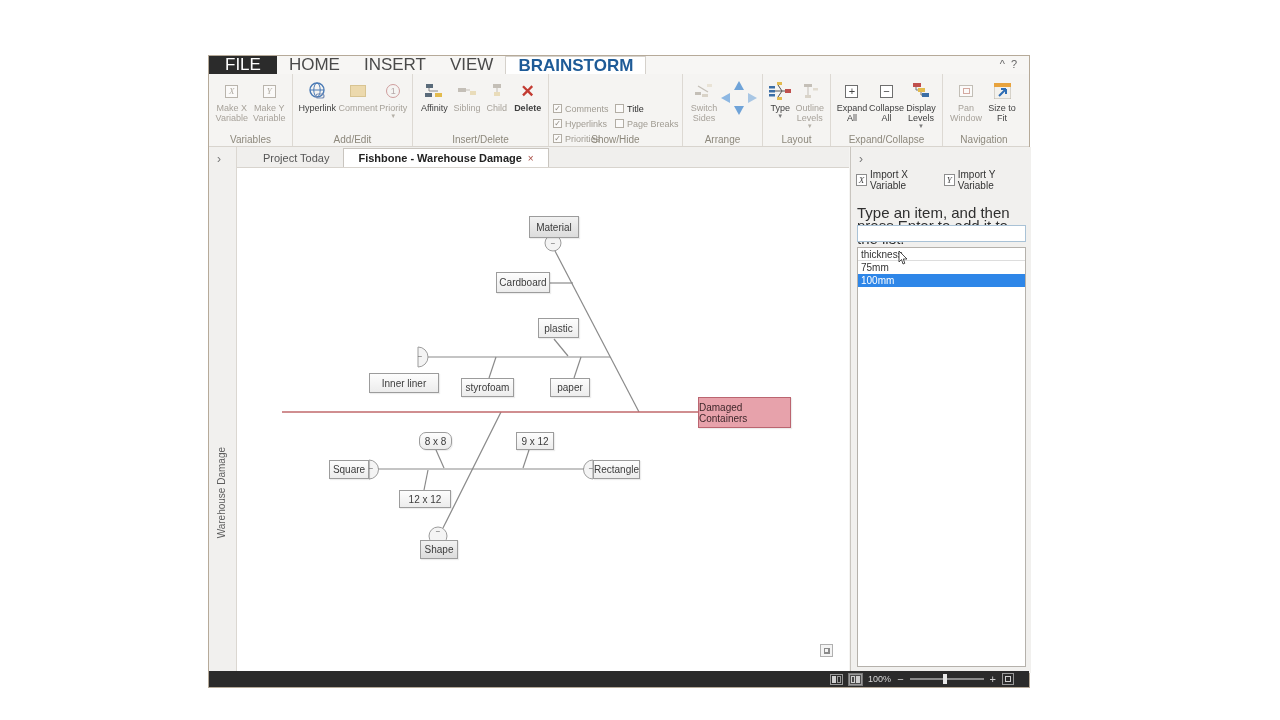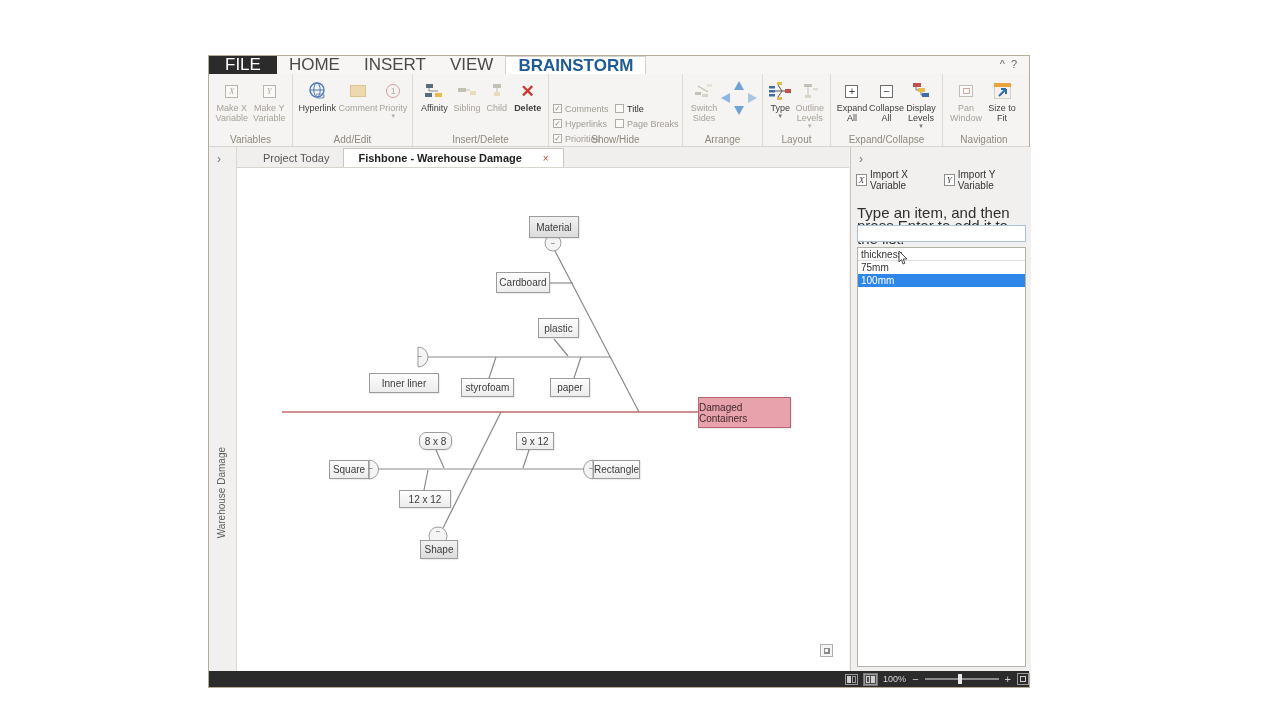--- a/index.html
+++ b/index.html
@@ -43,21 +43,21 @@
   .apad { position:relative; width:36px; height:34px; margin-top:4px; }
   .tri { position:absolute; width:0; height:0; }
   .tri.up    { left:13px; top:0;  border-left:5px solid transparent; border-right:5px solid transparent; border-bottom:9px solid #6fa3d8; }
   .tri.down  { left:13px; bottom:0; border-left:5px solid transparent; border-right:5px solid transparent; border-top:9px solid #6fa3d8; }
   .tri.left  { left:0; top:12px; border-top:5px solid transparent; border-bottom:5px solid transparent; border-right:9px solid #8db7e2; }
   .tri.right { right:0; top:12px; border-top:5px solid transparent; border-bottom:5px solid transparent; border-left:9px solid #a8c6e4; }
 
   
   .doctabs { position:absolute; left:28px; top:91px; width:612px; height:21px; background:#f0efed; border-bottom:1px solid #d8d4ce; display:flex; align-items:flex-end; }
   .dtab { font-size:11px; color:#555; padding:3px 14px; }
-  .dtab.active { background:#fff; border:1px solid #c9c5bf; border-bottom:none; color:#222; font-weight:bold; display:flex; align-items:center; gap:21px; }
+  .dtab.active { background:#fff; border:1px solid #c9c5bf; border-bottom:none; color:#222; font-weight:bold; display:flex; align-items:center; gap:6px; }
   .dtab .x { color:#a84d44; font-weight:normal; font-size:10px; }
 
   
   .lstrip { position:absolute; left:0; top:91px; width:28px; height:526px; background:#f1f0ee; border-right:1px solid #dbd7d1; }
   .lstrip .chev { position:absolute; left:8px; top:5px; font-size:12px; color:#777; }
   .vlabel { position:absolute; left:7px; top:300px; writing-mode:vertical-rl; transform:rotate(180deg); font-size:10px; color:#5d5d5d; white-space:nowrap; }
 
   
   .canvas { position:absolute; left:28px; top:112px; width:612px; height:505px; background:#fff; }
   .canvas svg { position:absolute; left:0; top:0; }
@@ -76,21 +76,21 @@
   .impbtn .bx { width:12px; height:12px; border:1px solid #8d8d8d; background:#fff; font-size:9px; font-family:"Liberation Serif",serif; font-style:italic; color:#444; display:flex; align-items:center; justify-content:center; }
   .instr { position:absolute; left:6px; top:43px; width:170px; font-size:15px; color:#2f2f2f; line-height:13px;margin-top:16px; }
   .var-input { position:absolute; left:6px; top:78px; width:169px; height:17px; border:1px solid #a9c2d6; background:#fff; font-size:10px; padding:0 3px; font-family:"Liberation Sans",sans-serif; }
   .varlist { position:absolute; left:6px; top:100px; width:169px; height:420px; border:1px solid #b5b1ab; background:#fff; font-size:10px; color:#333; }
   .vrow { height:13px; line-height:13px; padding:0 3px; }
   .vrow.first { border-bottom:1px solid #ddd; }
   .vrow.sel { background:#2e86e8; color:#fff; }
   .cursor { position:absolute; left:40px; top:3px; }
 
   
-  .status { position:absolute; left:0; bottom:0; width:100%; height:16px; background:#2b2b2b; display:flex; align-items:center; justify-content:flex-end; padding-right:0; gap:6px; }
+  .status { position:absolute; left:0; bottom:0; width:100%; height:16px; background:#2b2b2b; display:flex; align-items:center; justify-content:flex-end; padding-right:15px; gap:6px; }
   .vicon { width:13px; height:11px; border:1px solid #9a9a9a; display:flex; padding:1px; gap:1px; }
   .vicon b { display:block; background:#cfcfcf; }
   .vicon.sel { outline:1px solid #777; background:#4a4a4a; }
   .zoomtxt { color:#d8d8d8; font-size:9px; }
   .zline { color:#cfcfcf; font-size:11px; line-height:11px; }
   .track { width:74px; height:2px; background:#8a8a8a; position:relative; }
   .thumb { position:absolute; left:33px; top:-4px; width:4px; height:10px; background:#e8e8e8; }
   .fitbtn { width:12px; height:12px; border:1px solid #9a9a9a; display:flex; align-items:center; justify-content:center; }
   .fitbtn i { width:6px; height:6px; border:1px solid #cfcfcf; display:block; }
 </style>

